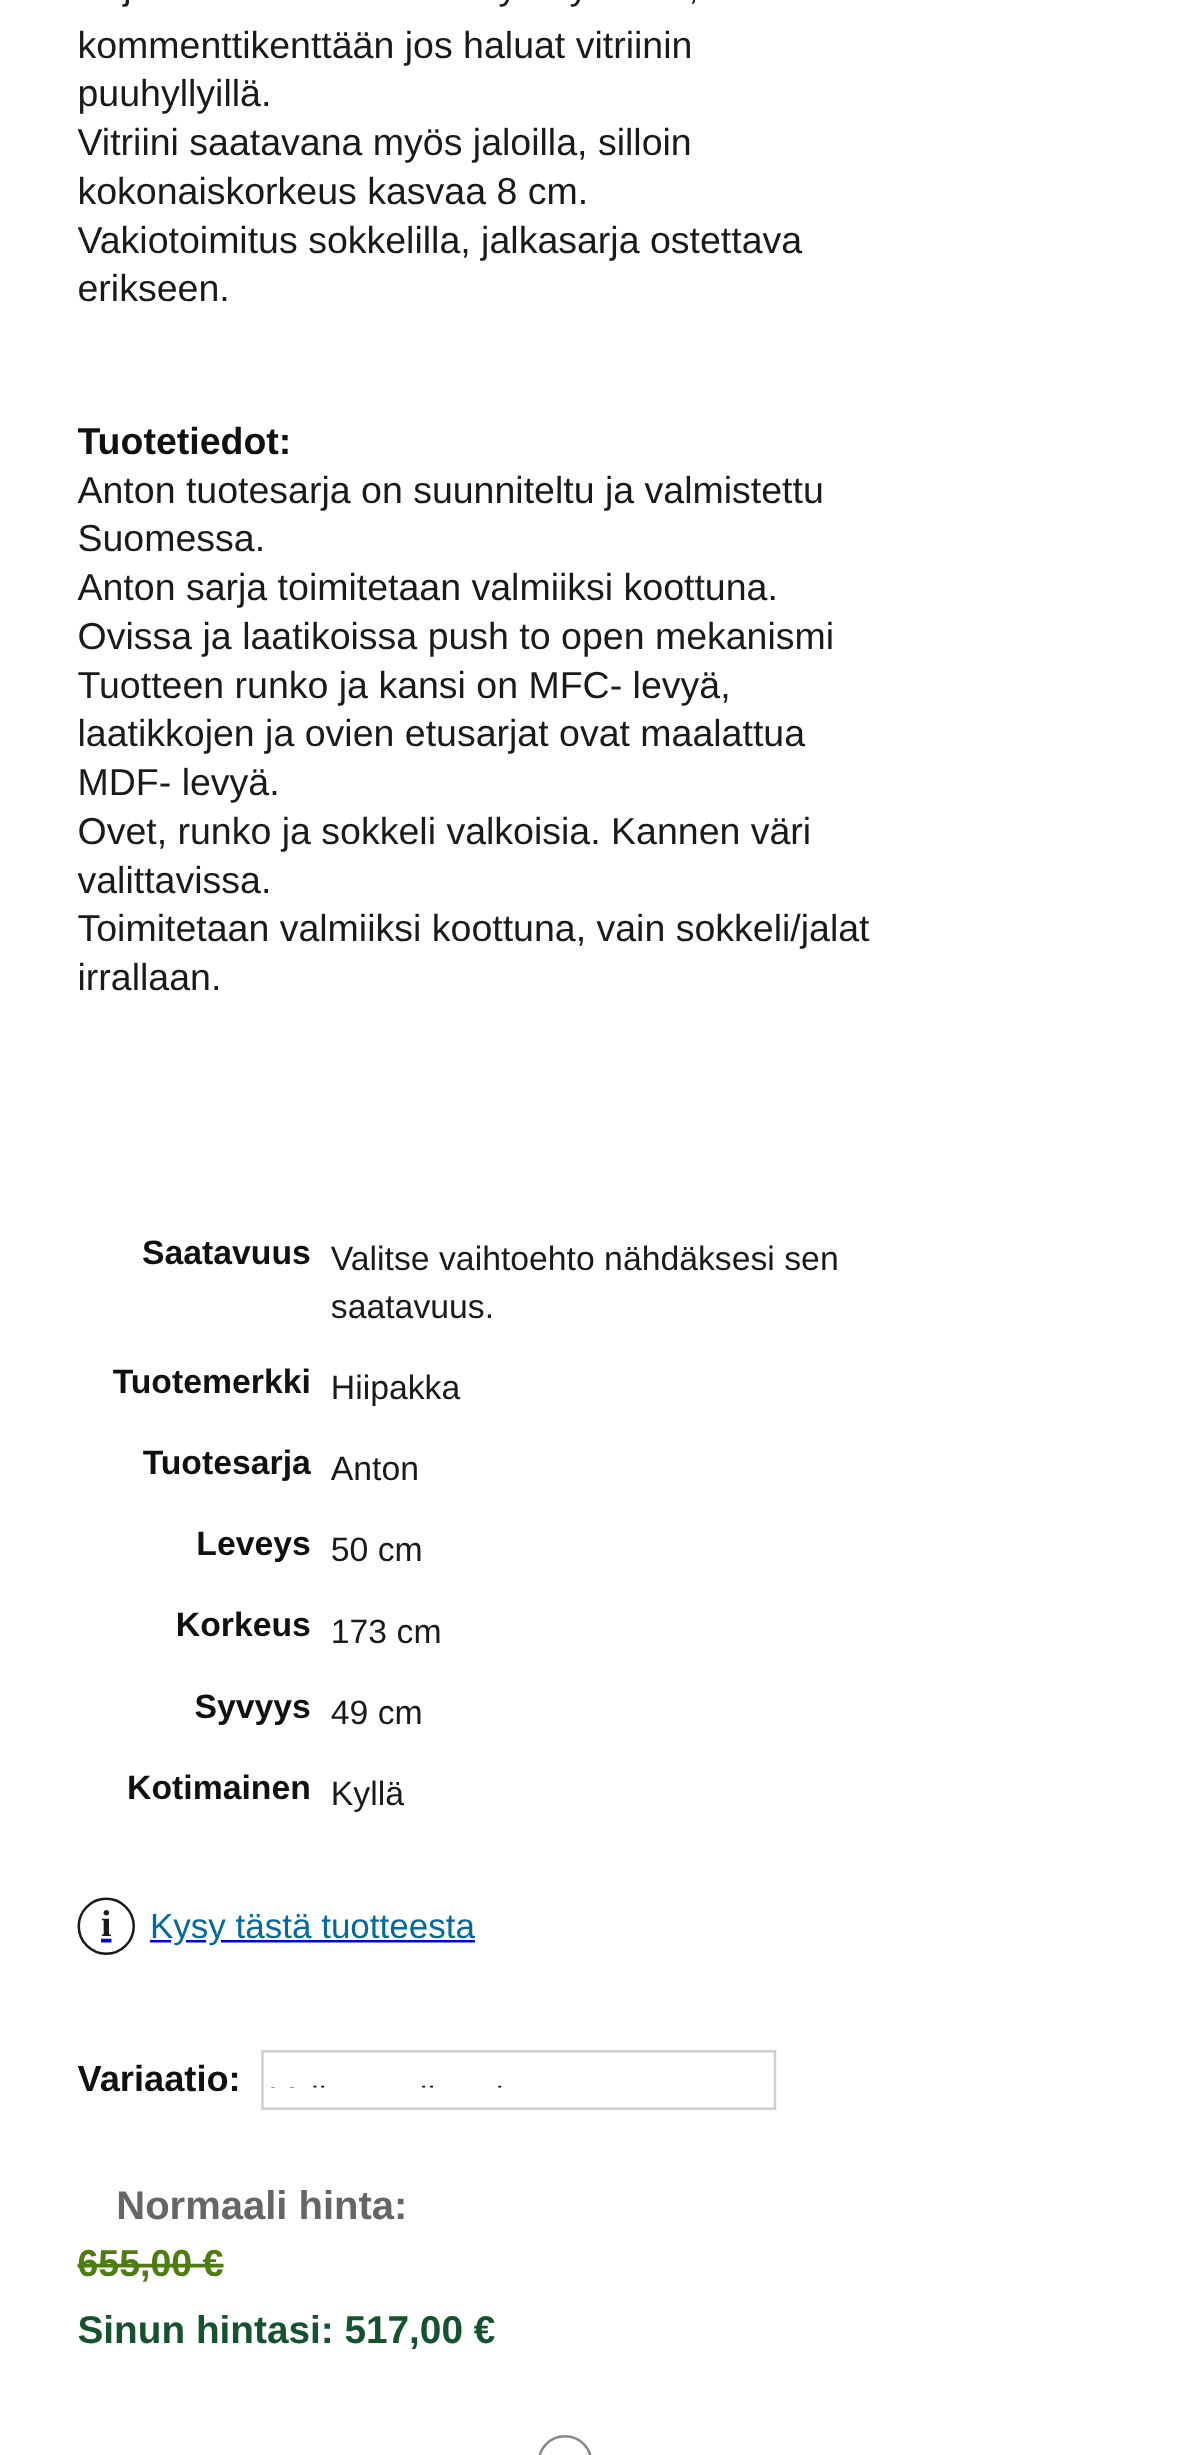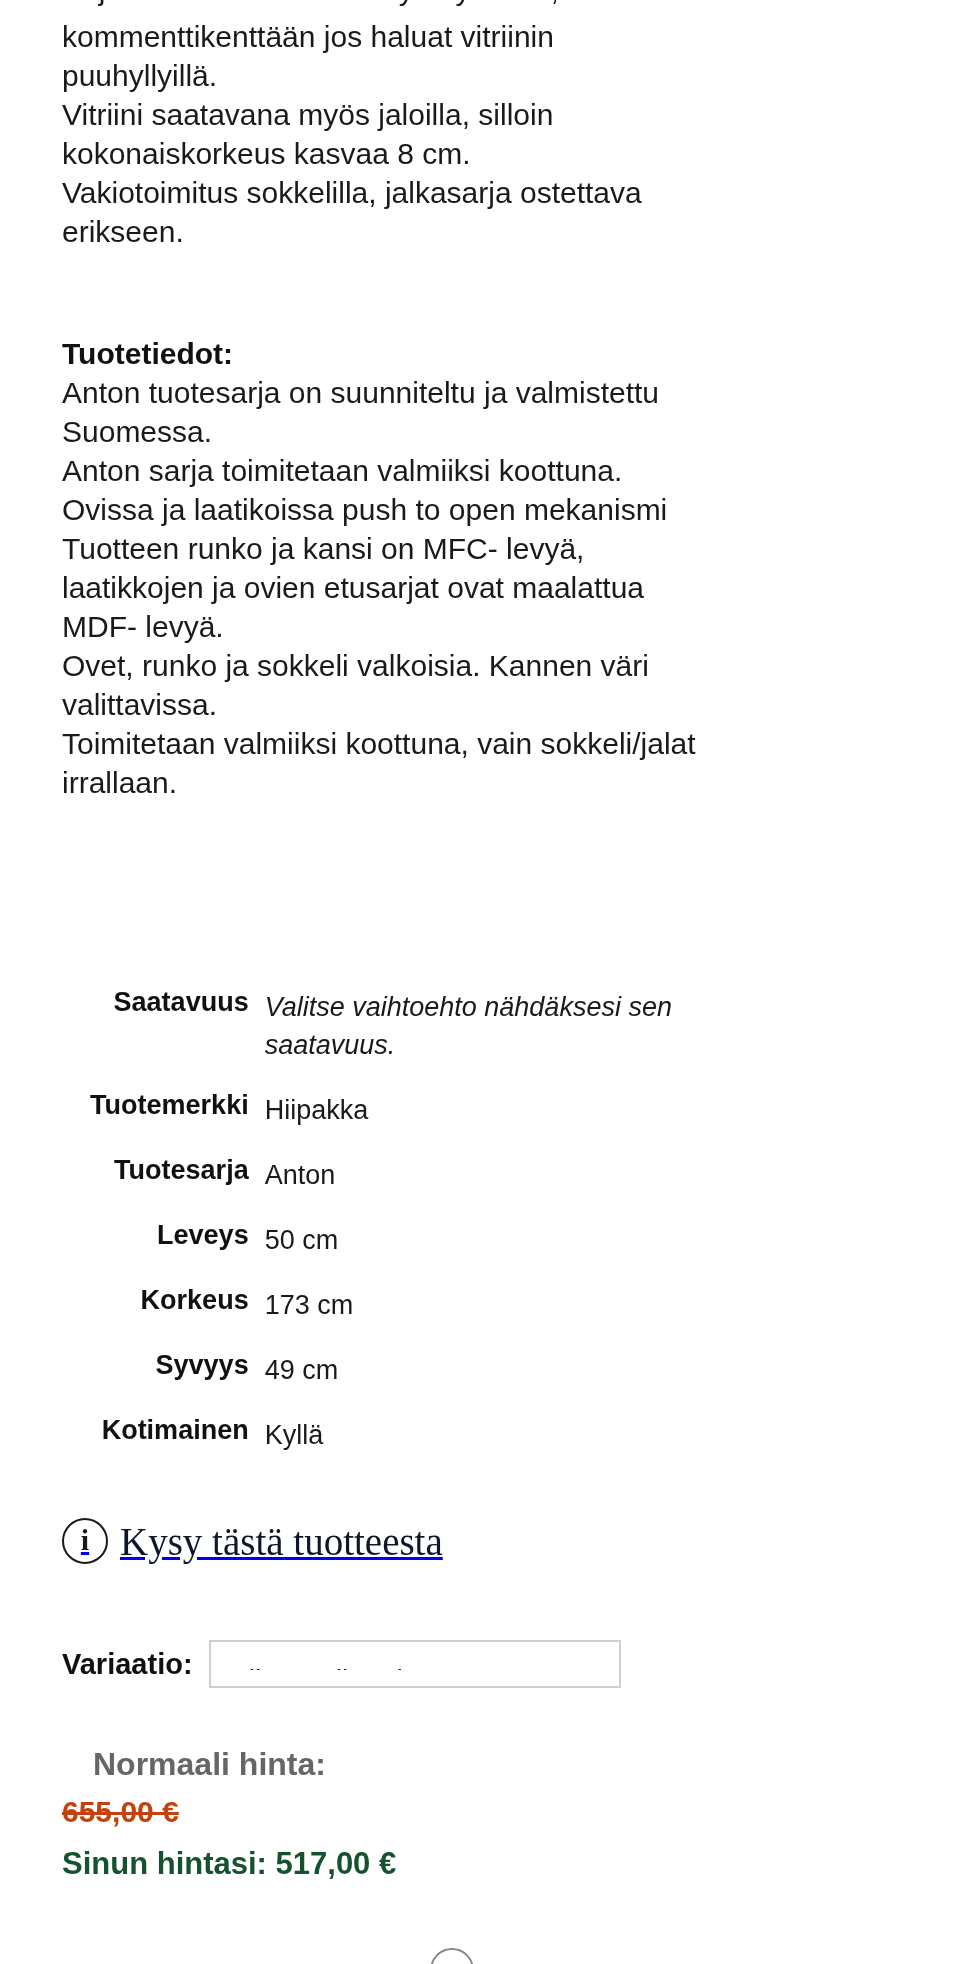--- a/index.html
+++ b/index.html
@@ -71,21 +71,21 @@
     white-space: nowrap;
     line-height: 34px;
   }
   .spec-value {
     font-size: 27px;
     color: #1a1a1a;
     padding: 3px 0 24px 16px;
     line-height: 38px;
     font-weight: normal;
   }
-  .spec-value.multi { max-width: 420px; font-style: italic; }
+  .spec-value.multi { max-width: 420px; }
 
   
   .ask-row {
     position: absolute;
     left: 62px;
     top: 1518px;
     display: flex;
     align-items: center;
     gap: 12px;
   }
@@ -103,24 +103,23 @@
   .info-circle span {
     font-family: "Liberation Serif", serif;
     font-weight: bold;
     font-size: 30px;
     line-height: 1;
     color: #1a1a1a;
     position: relative;
     top: -1px;
   }
   .ask-text {
-    font-size: 39px;
-    color: #0f172a;
+    font-size: 28px;
+    color: #0369a1;
     text-decoration: none;
-    font-family: Liberation Serif, serif;
   }
 
   
   .variation-row {
     position: absolute;
     left: 62px;
     top: 1640px;
     display: flex;
     align-items: center;
   }
@@ -159,21 +158,21 @@
   .price-normal-label {
     font-size: 32px;
     font-weight: bold;
     color: #666666;
     line-height: 44px;
     margin-left: 31px;
   }
   .price-old {
     font-size: 30px;
     font-weight: bold;
-    color: #c2410c;
+    color: #4d7c0f;
     text-decoration: line-through;
     line-height: 52px;
   }
   .price-your {
     font-size: 31px;
     font-weight: bold;
     color: #14532d;
     line-height: 52px;
   }
 

